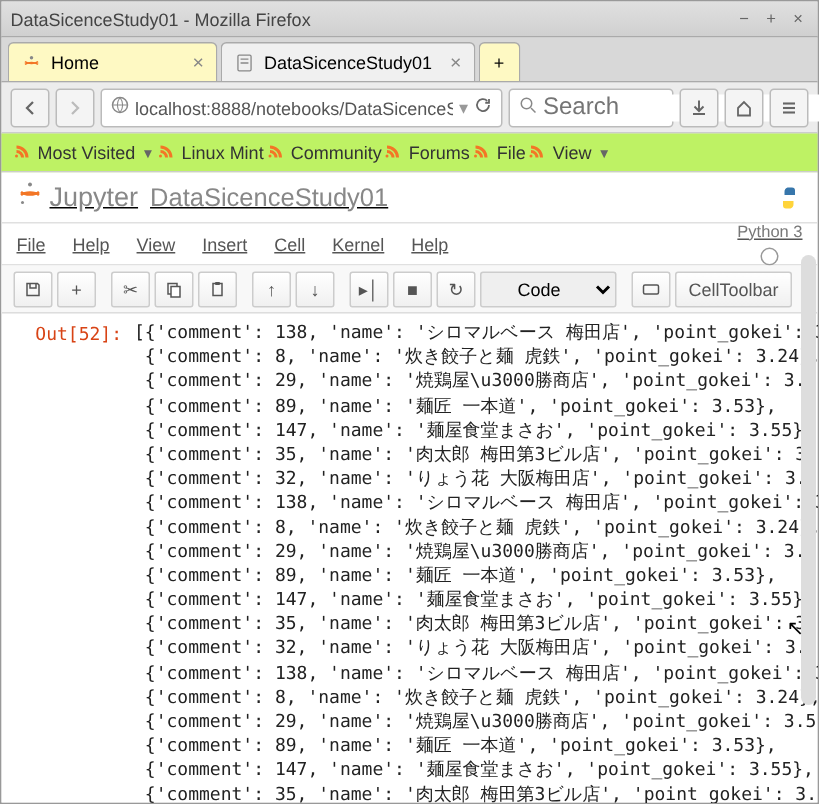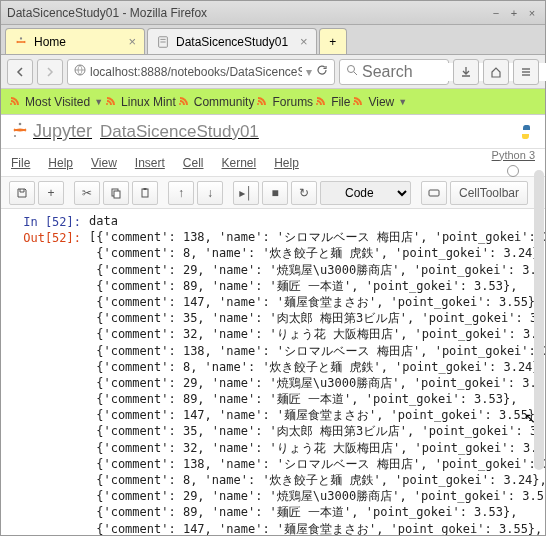--- a/index.html
+++ b/index.html
@@ -272,24 +272,20 @@
             <line x1="5" y1="5" x2="5" y2="5" stroke="#555"></line>
           </svg>
         </div>
       <div class="tb-btn" style="padding:0 8px">
           <span>CellToolbar</span>
         </div>
     </div>
 
     <div class="notebook-area">
       <div class="cell-row">
-        <div class="prompt">In [52]:</div>
-        <div class="output-text">data</div>
-      </div>
-      <div class="cell-row">
         <div class="prompt out">Out[52]:</div>
         <div class="output-text" id="output-block">[{'comment': 138, 'name': 'シロマルベース 梅田店', 'point_gokei': 3.59},
  {'comment': 8, 'name': '炊き餃子と麺 虎鉄', 'point_gokei': 3.24},
  {'comment': 29, 'name': '焼鶏屋\u3000勝商店', 'point_gokei': 3.51},
  {'comment': 89, 'name': '麺匠 一本道', 'point_gokei': 3.53},
  {'comment': 147, 'name': '麺屋食堂まさお', 'point_gokei': 3.55},
  {'comment': 35, 'name': '肉太郎 梅田第3ビル店', 'point_gokei': 3.5},
  {'comment': 32, 'name': 'りょう花 大阪梅田店', 'point_gokei': 3.56},
  {'comment': 138, 'name': 'シロマルベース 梅田店', 'point_gokei': 3.59},
  {'comment': 8, 'name': '炊き餃子と麺 虎鉄', 'point_gokei': 3.24},

